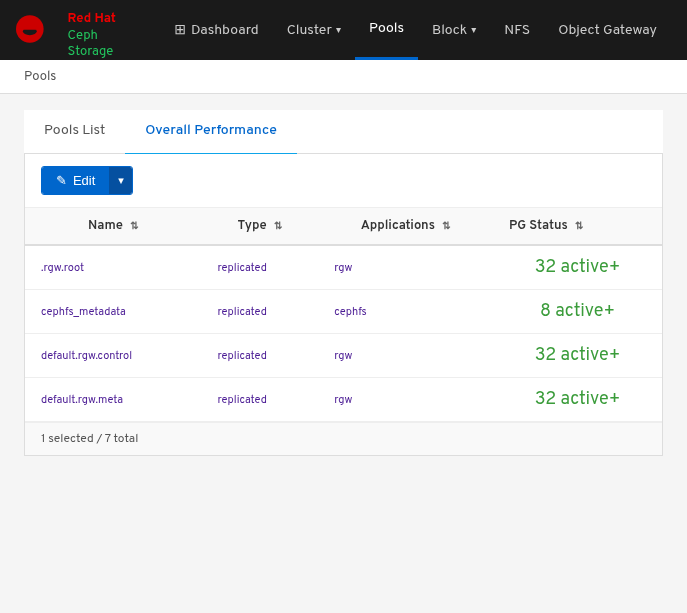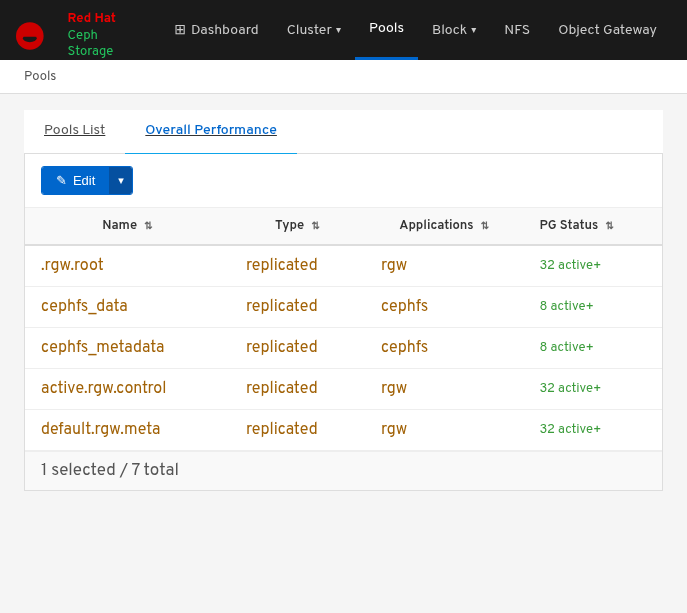--- a/index.html
+++ b/index.html
@@ -15,21 +15,21 @@
     
     .top-nav {
       background: #1a1a1a;
       display: flex;
       align-items: center;
       padding: 0 16px;
       height: 60px;
     }
     .brand {
       display: flex;
-      align-items: center;
+      align-items: flex-start;
       gap: 24px;
       margin-right: 32px;
       margin-top: 12px;
     }
     .brand-text {
       color: #fff;
       font-size: 13px;
       line-height: 1.3;
     }
     .brand-text .line1 { color: #e00; font-weight: bold; }
@@ -77,21 +77,20 @@
     .page-content {
       padding: 16px 24px;
     }
 
     
     .tabs-container {
       border-bottom: 1px solid #ddd;
       background: #fff;
       display: flex;
       margin-bottom: 0;
-      text-decoration: underline;
     }
     .tab {
       padding: 12px 20px;
       cursor: pointer;
       font-size: 14px;
       color: #555;
       border-bottom: 3px solid transparent;
       margin-bottom: -1px;
     }
     .tab.active {
@@ -162,35 +161,35 @@
       font-size: 10px;
       color: #666;
     }
     tbody tr {
       border-bottom: 1px solid #eee;
       background: #fff;
     }
     tbody tr.selected { background: #e6f0ff; }
     td {
       padding: 10px 16px;
-      font-size: 16px;
-      color: #a16207;
+      font-size: 11px;
+      color: #4c1d95;
     }
     td.pg-status {
-      text-align: left;
+      text-align: center;
       color: #3b9c3b;
-      font-size: 13px;
+      font-size: 18px;
     }
 
     
     .table-footer {
       padding: 8px 16px;
       background: #f9f9f9;
       border-top: 1px solid #eee;
-      font-size: 17px;
+      font-size: 12px;
       color: #555;
     }
 
     
     .rh-logo-circle {
       width: 36px;
       height: 36px;
     }
   </style>
 </head>
@@ -289,33 +288,27 @@
         </tr>
       </thead>
       <tbody id="table-body">
       <tr>
             <td>.rgw.root</td>
             <td>replicated</td>
             <td>rgw</td>
             <td class="pg-status">32 active+</td>
           </tr>
           <tr>
-            <td>cephfs_data</td>
-            <td>replicated</td>
-            <td>cephfs</td>
-            <td class="pg-status">8 active+</td>
-          </tr>
-          <tr>
             <td>cephfs_metadata</td>
             <td>replicated</td>
             <td>cephfs</td>
             <td class="pg-status">8 active+</td>
           </tr>
           <tr>
-            <td>active.rgw.control</td>
+            <td>default.rgw.control</td>
             <td>replicated</td>
             <td>rgw</td>
             <td class="pg-status">32 active+</td>
           </tr>
           <tr>
             <td>default.rgw.meta</td>
             <td>replicated</td>
             <td>rgw</td>
             <td class="pg-status">32 active+</td>
           </tr>

